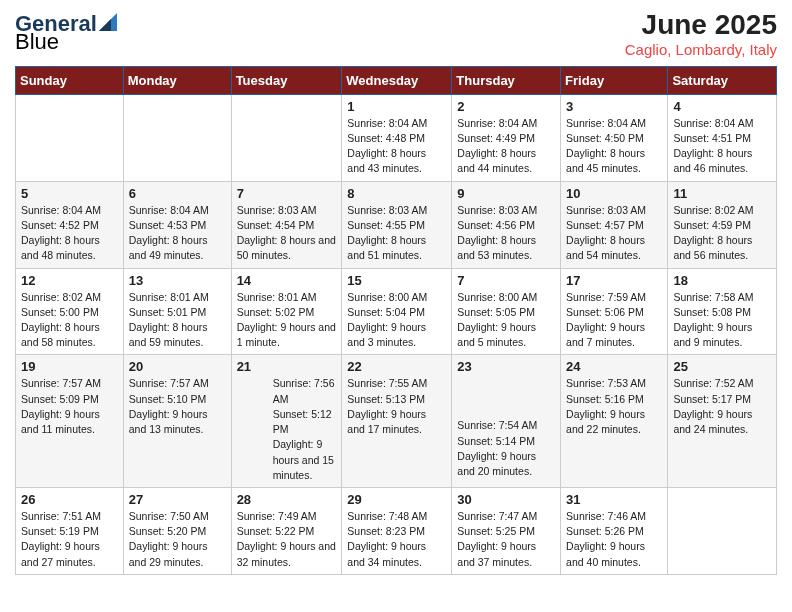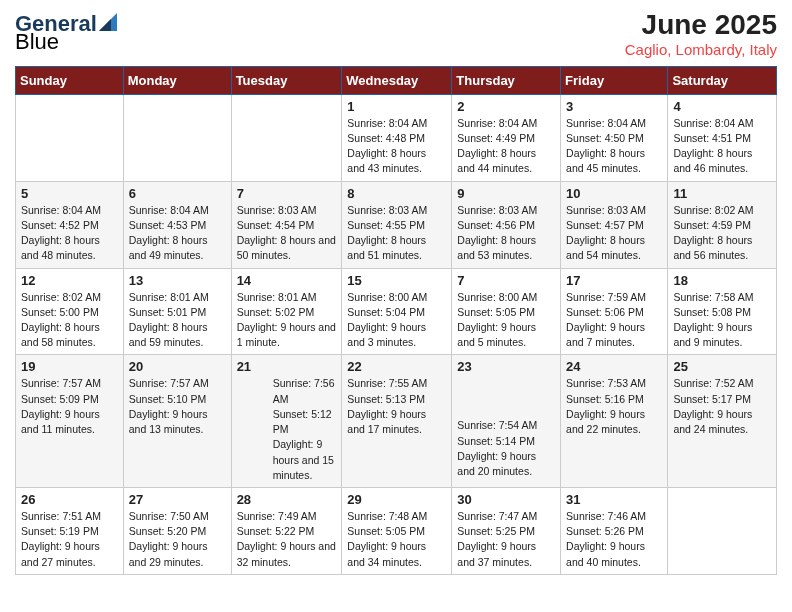--- a/index.html
+++ b/index.html
@@ -309,21 +309,21 @@
           </td>
           <td>
             <span class="day-num">28</span>
             <div class="day-info" style="white-space: pre-line;">Sunrise: 7:49 AM
 Sunset: 5:22 PM
 Daylight: 9 hours and 32 minutes.</div>
           </td>
           <td>
             <span class="day-num">29</span>
             <div class="day-info" style="white-space: pre-line;">Sunrise: 7:48 AM
-Sunset: 5:05 PM
+Sunset: 8:23 PM
 Daylight: 9 hours and 34 minutes.</div>
           </td>
           <td>
             <span class="day-num">30</span>
             <div class="day-info" style="white-space: pre-line;">Sunrise: 7:47 AM
 Sunset: 5:25 PM
 Daylight: 9 hours and 37 minutes.</div>
           </td>
           <td>
             <span class="day-num">31</span>

